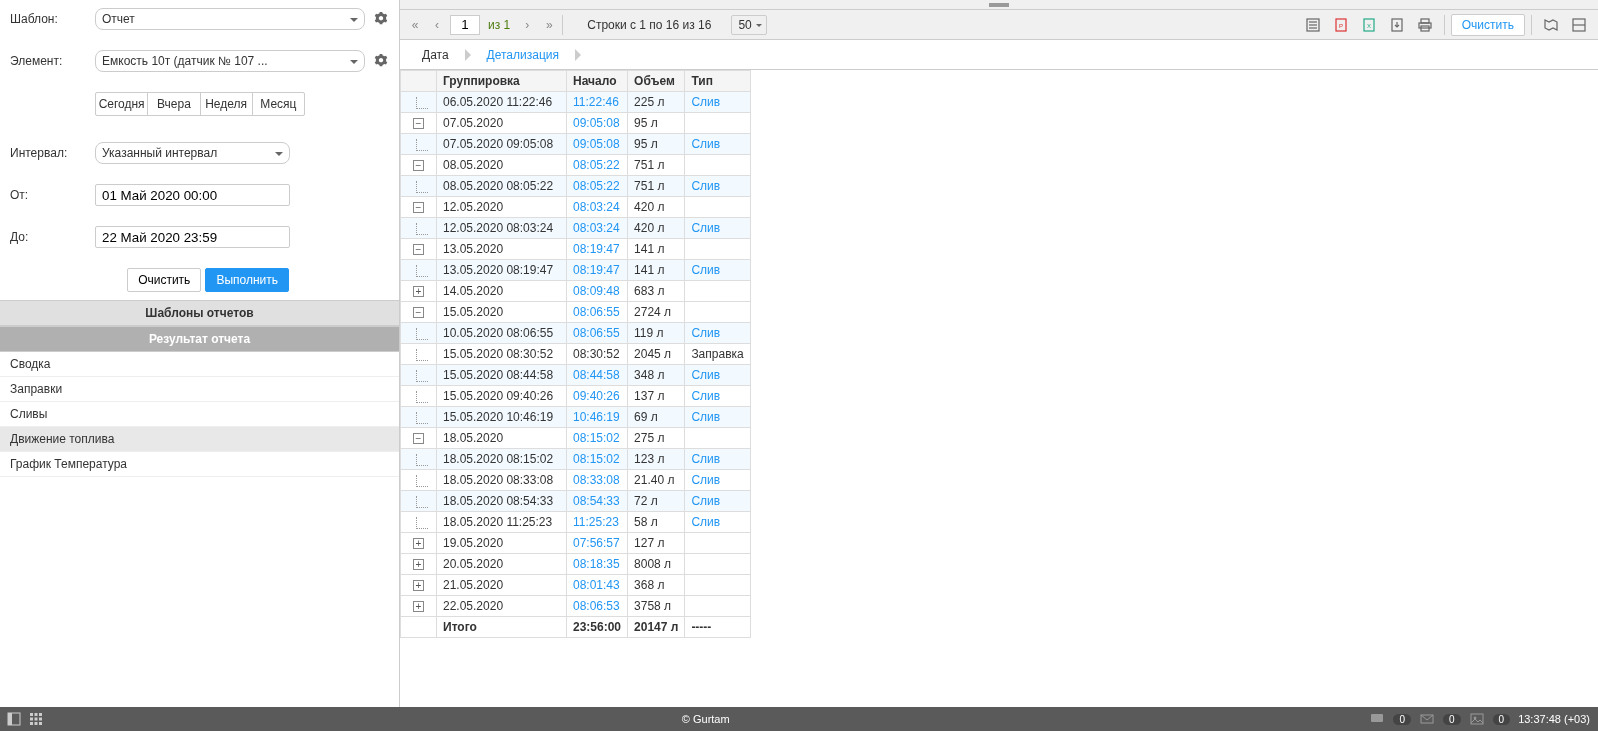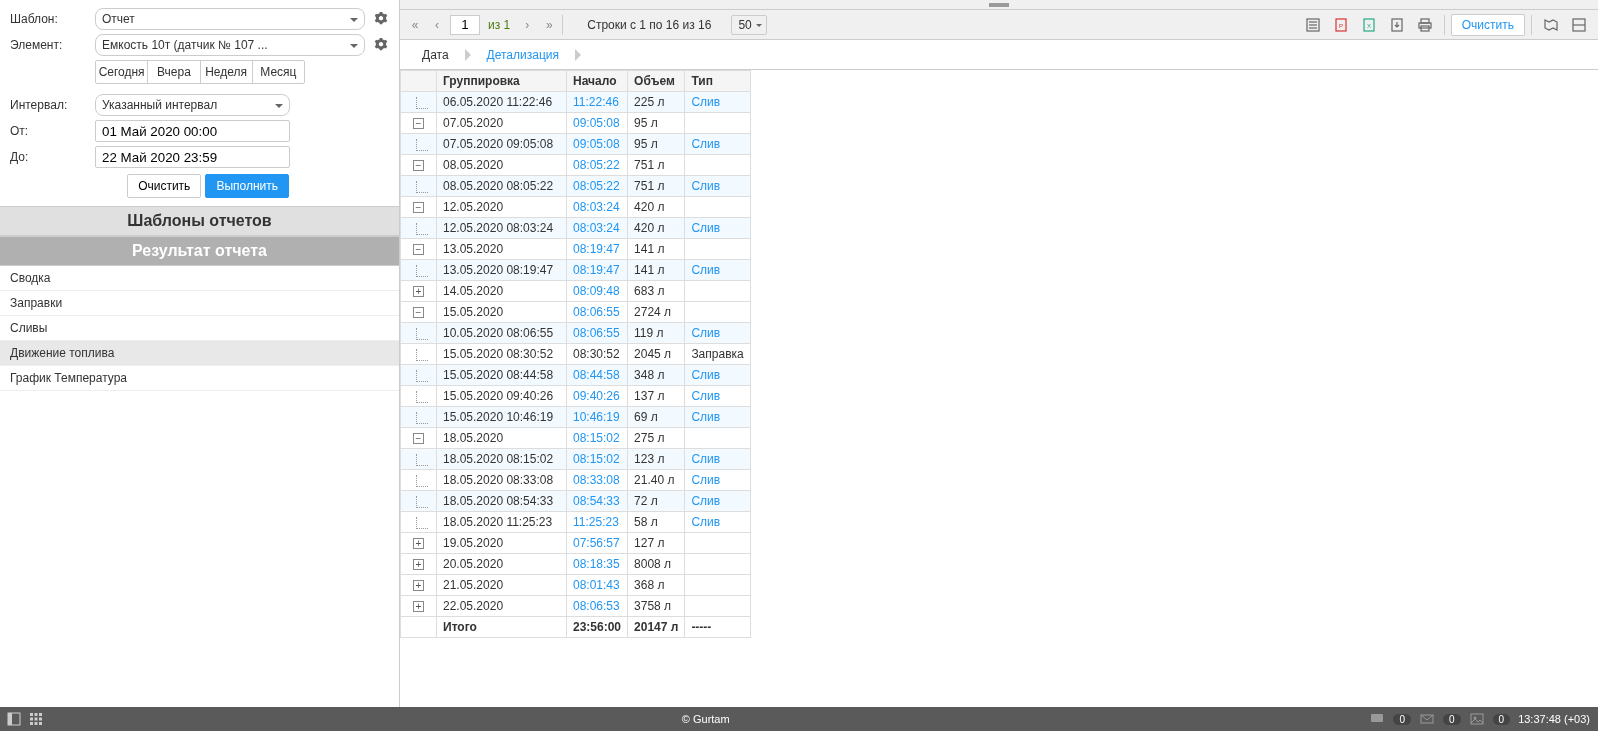--- a/index.html
+++ b/index.html
@@ -1,35 +1,35 @@
 <!DOCTYPE html>
 <html><head>
 <meta charset="utf-8">
 <style>
 * { box-sizing: border-box; margin: 0; padding: 0; }
 html, body { width: 100%; height: 100%; font-family: Arial, sans-serif; font-size: 12px; color: #333; background: #fff; overflow: hidden; }
 .app { display: flex; flex-direction: column; height: 100vh; }
 .main { flex: 1; display: flex; overflow: hidden; }
 .sidebar { width: 400px; border-right: 1px solid #ccc; display: flex; flex-direction: column; background: #fff; }
 .form-area { padding: 8px 10px; }
-.form-row { display: flex; align-items: center; margin-bottom: 4px; }
+.form-row { display: flex; align-items: center; margin-bottom: 20px; }
 .form-label { width: 85px; color: #333; }
 .select-wrap { flex: 1; display: flex; align-items: center; }
 .select { flex: 1; border: 1px solid #ccc; background: #fff; height: 22px; display: flex; align-items: center; padding: 0 6px; position: relative; border-radius: 8px; }
 .select::after { content: ''; position: absolute; right: 6px; top: 9px; border-left: 4px solid transparent; border-right: 4px solid transparent; border-top: 4px solid #666; }
 .wrench { width: 16px; height: 16px; margin-left: 8px; display: flex; align-items: center; justify-content: center; color: #666; cursor: pointer; }
 .wrench svg { width: 14px; height: 14px; }
 .quick-dates { display: flex; border: 1px solid #ccc; border-radius: 2px; overflow: hidden; margin-bottom: 6px; margin-left: 85px; width: 210px; }
 .qd-btn { flex: 1; text-align: center; padding: 4px 0; border-right: 1px solid #ccc; cursor: pointer; font-size: 12px; }
 .qd-btn:last-child { border-right: none; }
 .text-input { flex: 1; border: 1px solid #ccc; height: 22px; padding: 0 6px; border-radius: 2px; background: #fff; max-width: 195px; }
 .actions-row { display: flex; justify-content: flex-end; gap: 4px; margin-top: 6px; padding-right: 100px; }
 .btn { border: 1px solid #ccc; background: #fff; padding: 4px 10px; border-radius: 2px; cursor: pointer; font-size: 12px; }
 .btn-primary { background: #2196F3; color: #fff; border-color: #2196F3; }
-.section-header { background: #e0e0e0; text-align: center; padding: 5px 0; font-weight: bold; font-size: 16px; border-top: 1px solid #ccc; border-bottom: 1px solid #ccc; }
+.section-header { background: #e0e0e0; text-align: center; padding: 5px 0; font-weight: bold; font-size: 12px; border-top: 1px solid #ccc; border-bottom: 1px solid #ccc; }
 .section-header.dark { background: #b0b0b0; color: #fff; }
 .result-list { }
 .result-item { padding: 5px 10px; border-bottom: 1px solid #eee; cursor: pointer; }
 .result-item.active { background: #e8e8e8; }
 .content { flex: 1; display: flex; flex-direction: column; overflow: hidden; }
 .top-handle { height: 10px; background: #f0f0f0; border-bottom: 1px solid #ccc; display:flex; justify-content:center; align-items:center; cursor:row-resize;}
 .top-handle::before{ content:''; width:20px; height:0; border-top:4px solid #999;}
 .toolbar { display: flex; align-items: center; background: #f0f0f0; border-bottom: 1px solid #ccc; height: 30px; padding: 0 6px; }
 .pager { display: flex; align-items: center; gap: 4px; }
 .pager-btn { width: 18px; height: 18px; display: flex; align-items: center; justify-content: center; color: #888; cursor: pointer; }

